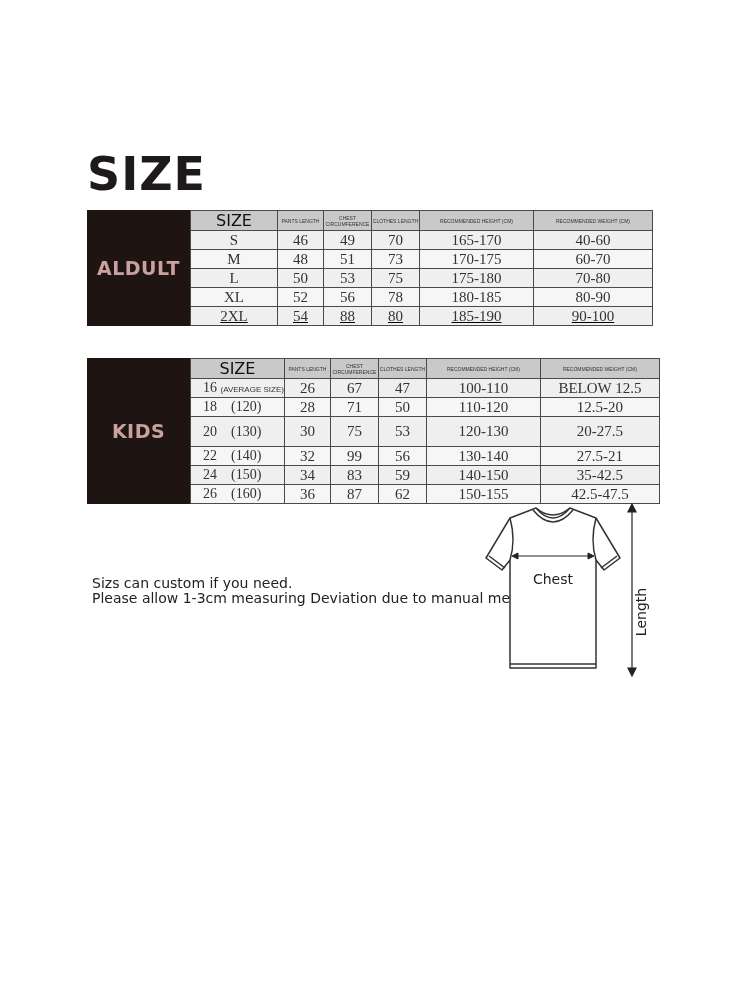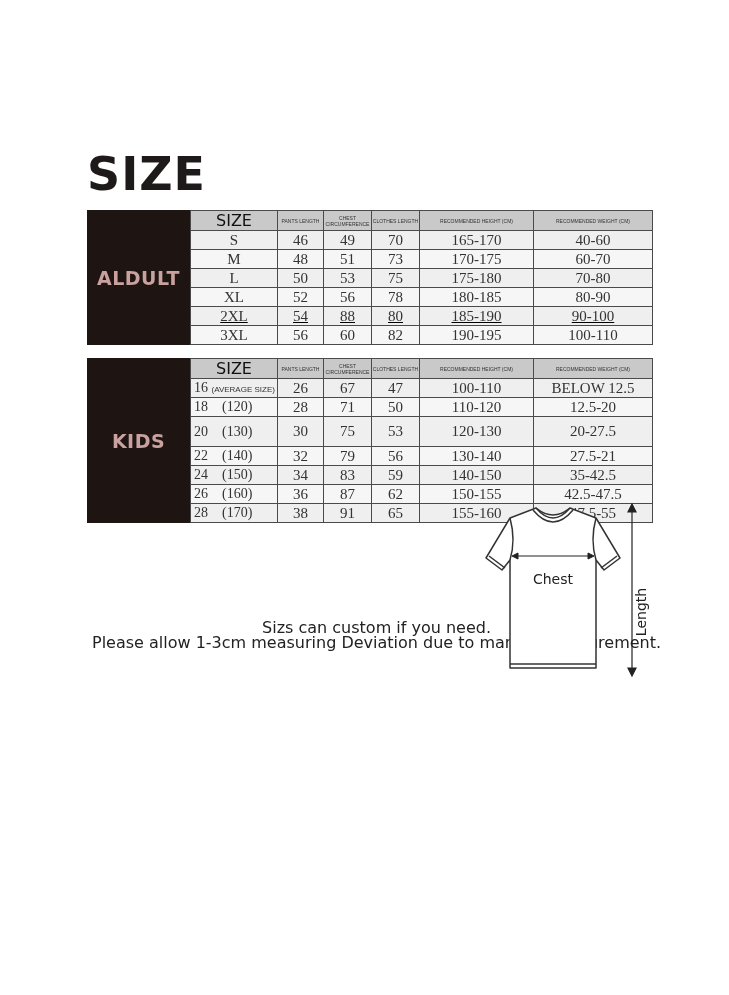--- a/index.html
+++ b/index.html
@@ -13,23 +13,23 @@
   th.big{font-family:"DejaVu Sans",sans-serif;font-size:16px;color:#111;}
   th.small{font-family:"Liberation Sans",sans-serif;font-size:5px;line-height:6px;color:#333;text-transform:uppercase;}
   td{background:#efefef;font-size:15px;}
   tr:nth-child(even) td{background:#f6f6f6;}
   .c-size{width:86px;}
   .c-pants{width:45px;}
   .c-chest{width:47px;}
   .c-clothes{width:47px;}
   .c-h{width:113px;}
   .c-w{width:118px;}
-  .kid-size{text-align:left;padding-left:3px;font-size:14px;white-space:pre;}
+  .kid-size{text-align:left;padding-left:12px;font-size:14px;white-space:pre;}
   .kid-size.avg .sub{font-size:8px;font-family:"Liberation Sans",sans-serif;}
-  .notes{position:absolute;left:92px;top:620px;font-size:16px;color:#222;line-height:15px;font-family:"DejaVu Sans",sans-serif;text-align:center;}
+  .notes{position:absolute;left:92px;top:576px;font-size:14px;color:#222;line-height:15px;font-family:"DejaVu Sans",sans-serif;}
   .notes div{white-space:nowrap;}
   .shirt{position:absolute;left:466px;top:500px;}
 </style>
 </head>
 <body>
 
 <div class="title">SIZE</div>
 
 <div class="block" style="top:210px;">
   <div class="label-col">ALDULT</div>
@@ -78,28 +78,20 @@
         <td>80-90</td>
       </tr>
       <tr style="height:19px;text-decoration:underline;">
         <td>2XL</td>
         <td>54</td>
         <td>88</td>
         <td>80</td>
         <td>185-190</td>
         <td>90-100</td>
       </tr>
-      <tr style="height:19px;">
-        <td>3XL</td>
-        <td>56</td>
-        <td>60</td>
-        <td>82</td>
-        <td>190-195</td>
-        <td>100-110</td>
-      </tr>
     </tbody>
   </table>
 </div>
 
 <div class="block" style="top:358px;">
   <div class="label-col">KIDS</div>
   <table>
     <thead>
       <tr style="height:19px;">
         <th class="big c-size">SIZE</th>
@@ -131,48 +123,40 @@
         <td class="kid-size"><span>20</span>    <span>(130)</span></td>
         <td>30</td>
         <td>75</td>
         <td>53</td>
         <td>120-130</td>
         <td>20-27.5</td>
       </tr>
       <tr style="height:19px;">
         <td class="kid-size"><span>22</span>    <span>(140)</span></td>
         <td>32</td>
-        <td>79</td>
+        <td>99</td>
         <td>56</td>
         <td>130-140</td>
         <td>27.5-21</td>
       </tr>
       <tr style="height:19px;border-radius:6px;">
         <td class="kid-size"><span>24</span>    <span>(150)</span></td>
         <td>34</td>
         <td>83</td>
         <td>59</td>
         <td>140-150</td>
         <td>35-42.5</td>
       </tr>
       <tr style="height:19px;">
         <td class="kid-size"><span>26</span>    <span>(160)</span></td>
         <td>36</td>
         <td>87</td>
         <td>62</td>
         <td>150-155</td>
         <td>42.5-47.5</td>
-      </tr>
-      <tr style="height:19px;">
-        <td class="kid-size"><span>28</span>    <span>(170)</span></td>
-        <td>38</td>
-        <td>91</td>
-        <td>65</td>
-        <td>155-160</td>
-        <td>47.5-55</td>
       </tr>
     </tbody>
   </table>
 </div>
 
 <div class="notes">
   <div>Sizs can custom if you need.</div>
   <div>Please allow 1-3cm measuring Deviation due to manual measurement.</div>
 </div>
 

